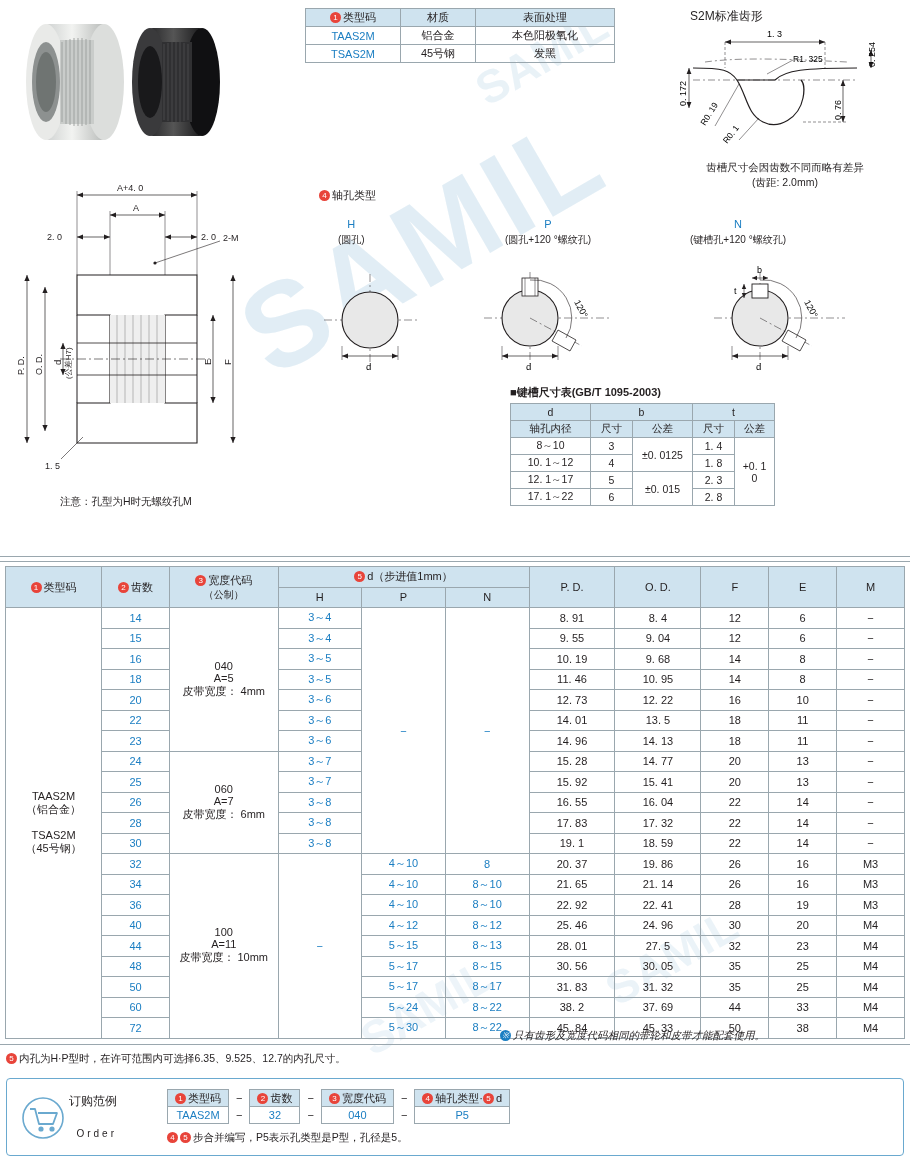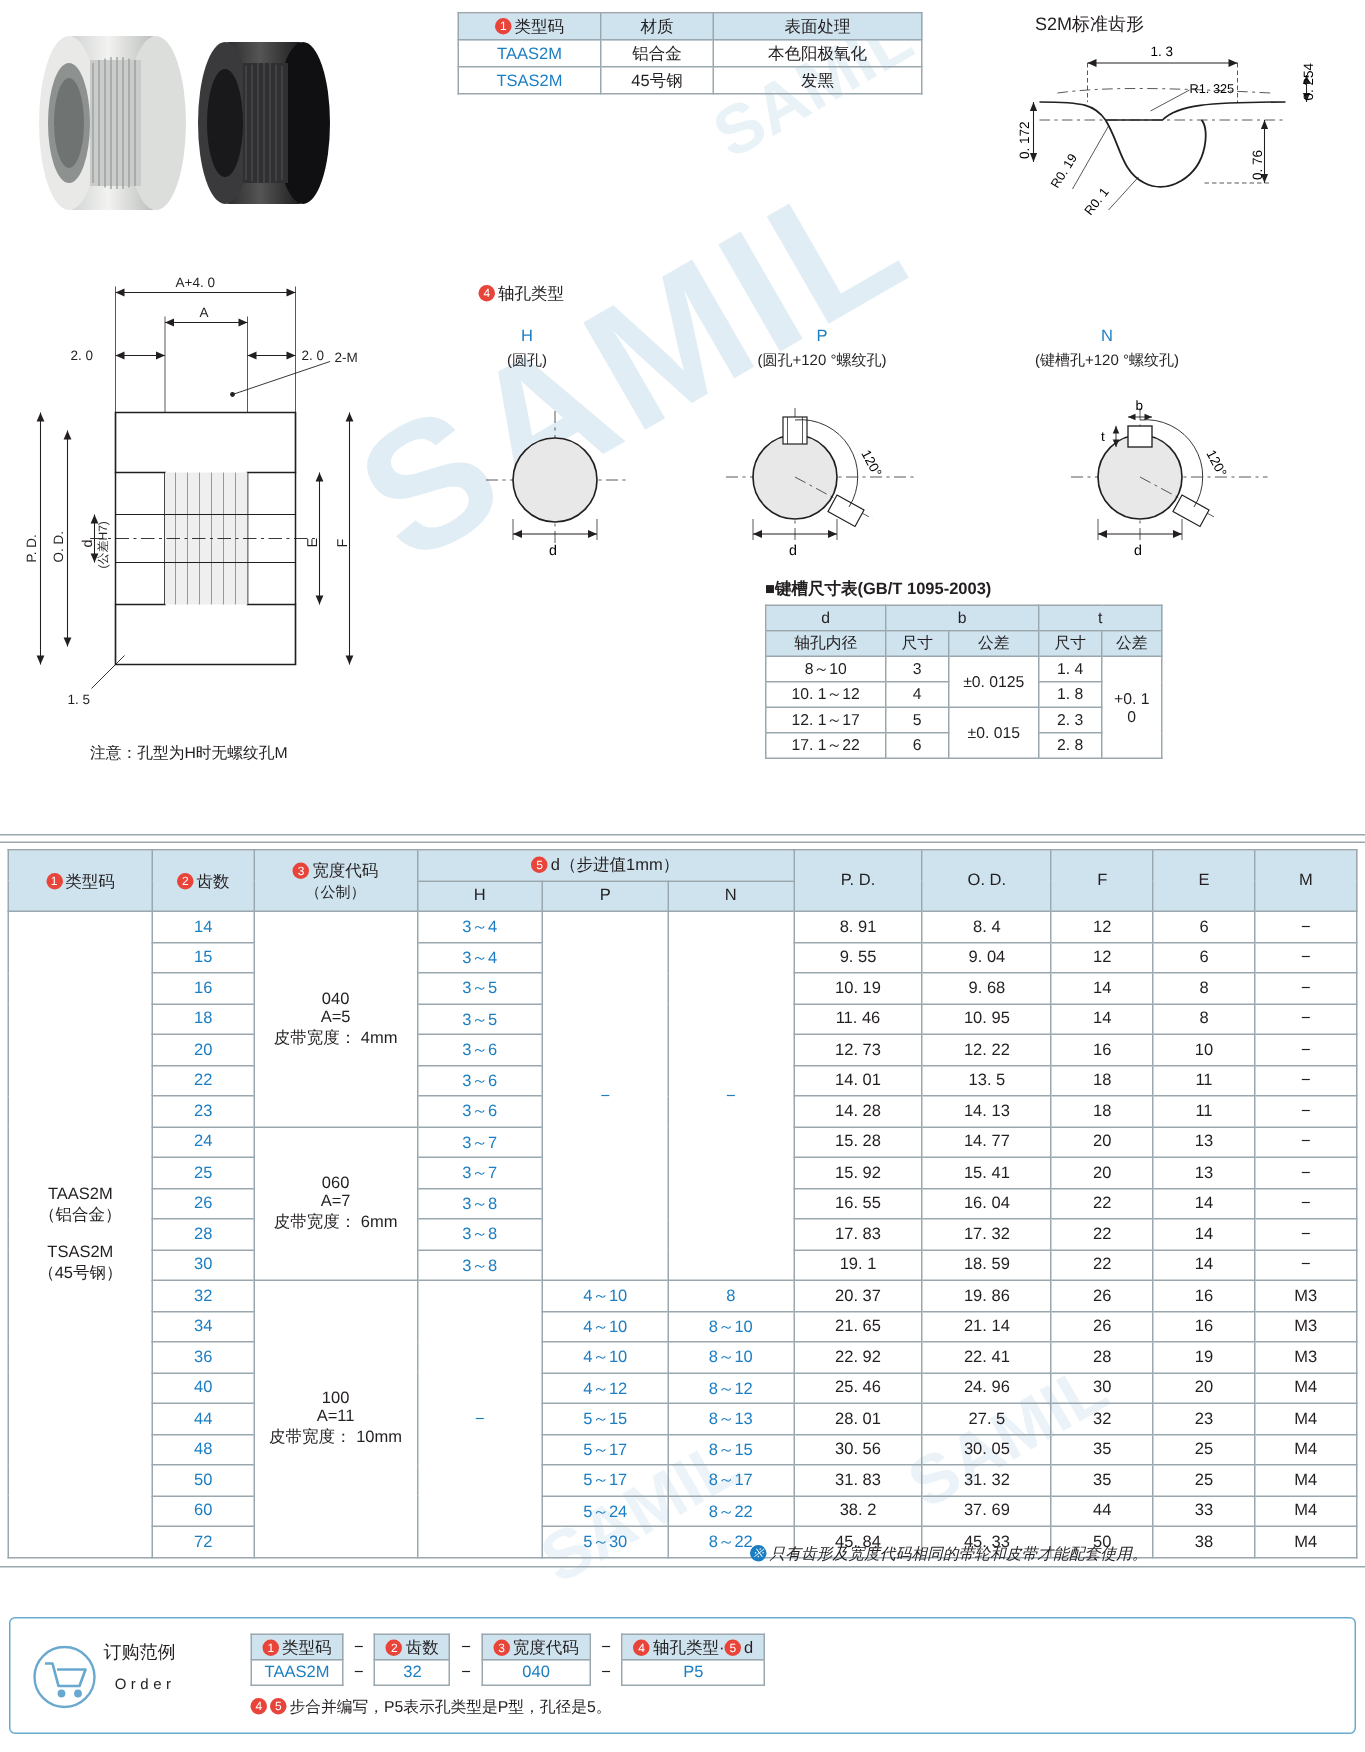--- a/index.html
+++ b/index.html
@@ -73,21 +73,21 @@
   .fn { position:absolute; font-size:10.5px; }
   #footnote-1 { left:6px; top:1052px; }
   #footnote-2 { left:500px; top:1029px;font-style:italic; }
 
   
   #order-box {
     position:absolute; left:6px; top:1078px; width:898px; height:78px;
     border:1px solid #6aa9cf; border-radius:4px; background:#fff;
   }
   .order-label { position:absolute; left:62px; top:14px; font-size:12px;text-align:right; }
-  .order-label .ord { display:block; font-size:10px; letter-spacing:3px; margin-top:8px;}
+  .order-label .ord { display:block; font-size:10px; letter-spacing:3px; margin-top:18px;}
   #order-table { position:absolute; left:160px; top:10px; font-size:11px;}
   #order-table td { border:1px solid #9aa7ae; height:17px; text-align:center; padding:0 7px;}
   #order-table .hdr { background:#cfe3ef; }
   .order-note { position:absolute; left:160px; top:52px; font-size:10.5px;}
   .cart { position:absolute; left:14px; top:18px; }
   svg text { font-family:"Liberation Sans", sans-serif; }
 </style>
 </head>
 <body>
 
@@ -208,20 +208,24 @@
     <line x1="64" y1="118" x2="84" y2="96" stroke="#231f20" stroke-width=".5"></line>
     <text x="52" y="122" font-size="8.5" transform="rotate(-52 52 122)">R0. 1</text>
 
     <line x1="168" y1="58" x2="168" y2="100" stroke="#231f20" stroke-width=".7"></line>
     <path d="M168 58 l-2.4 6 h4.8 z" fill="#231f20"></path>
       <path d="M168 100 l-2.4 -6 h4.8 z" fill="#231f20"></path>
     <text x="166" y="98" font-size="9" transform="rotate(-90 166 98)">0. 76</text>
     <line x1="128" y1="100" x2="172" y2="100" stroke="#231f20" stroke-width=".5" stroke-dasharray="3 2"></line>
   </svg>
 
+  <div class="teeth-note">
+    <span>齿槽尺寸会因齿数不同而略有差异</span><br>
+    <span>(齿距: 2.0mm)</span>
+  </div>
 
   <svg width="290" height="330" style="position:absolute;left:5px;top:175px;">
     <g stroke="#231f20" fill="none" stroke-width="1">
 
       <line x1="72" y1="20" x2="192" y2="20" stroke-width=".7"></line>
       <path d="M72 20 l6 -2.6 v5.2 z" fill="#231f20" stroke="none"></path>
         <path d="M192 20 l-6 -2.6 v5.2 z" fill="#231f20" stroke="none"></path>
       <text x="112" y="16" font-size="9" stroke="none" fill="#231f20">A+4. 0</text>
       <line x1="105" y1="40" x2="160" y2="40" stroke-width=".7"></line>
       <path d="M105 40 l6 -2.6 v5.2 z" fill="#231f20" stroke="none"></path>
@@ -514,21 +518,21 @@
       <td class="dcol">3～6</td>
       <td>14. 01</td>
       <td>13. 5</td>
       <td>18</td>
       <td>11</td>
       <td>−</td>
     </tr>
     <tr>
       <td class="teeth">23</td>
       <td class="dcol">3～6</td>
-      <td>14. 28</td>
+      <td>14. 96</td>
       <td>14. 13</td>
       <td>18</td>
       <td>11</td>
       <td>−</td>
     </tr>
 
     <tr>
       <td class="teeth">24</td>
       <td rowspan="5">
         <div>060</div>
@@ -671,20 +675,23 @@
       <td class="dcol">8～22</td>
       <td>45. 84</td>
       <td>45. 33</td>
       <td>50</td>
       <td>38</td>
       <td>M4</td>
     </tr>
   </tbody>
     </table>
 
+  <div class="fn" id="footnote-1">
+    <span class="num-badge">5</span><span>内孔为H·P型时，在许可范围内可选择6.35、9.525、12.7的内孔尺寸。</span>
+  </div>
   <div class="fn" id="footnote-2">
     <span class="num-badge blue">※</span><span>只有齿形及宽度代码相同的带轮和皮带才能配套使用。</span>
   </div>
 
   <div id="order-box">
     <svg class="cart" width="44" height="42">
       <circle cx="22" cy="21" r="20" fill="none" stroke="#6aa9cf" stroke-width="1.6"></circle>
       <path d="M9 12 h5 l4 15 h14 l4 -11 h-19" fill="none" stroke="#6aa9cf" stroke-width="1.8" stroke-linejoin="round"></path>
       <circle cx="20" cy="32" r="2.6" fill="#6aa9cf"></circle>
       <circle cx="31" cy="32" r="2.6" fill="#6aa9cf"></circle>

